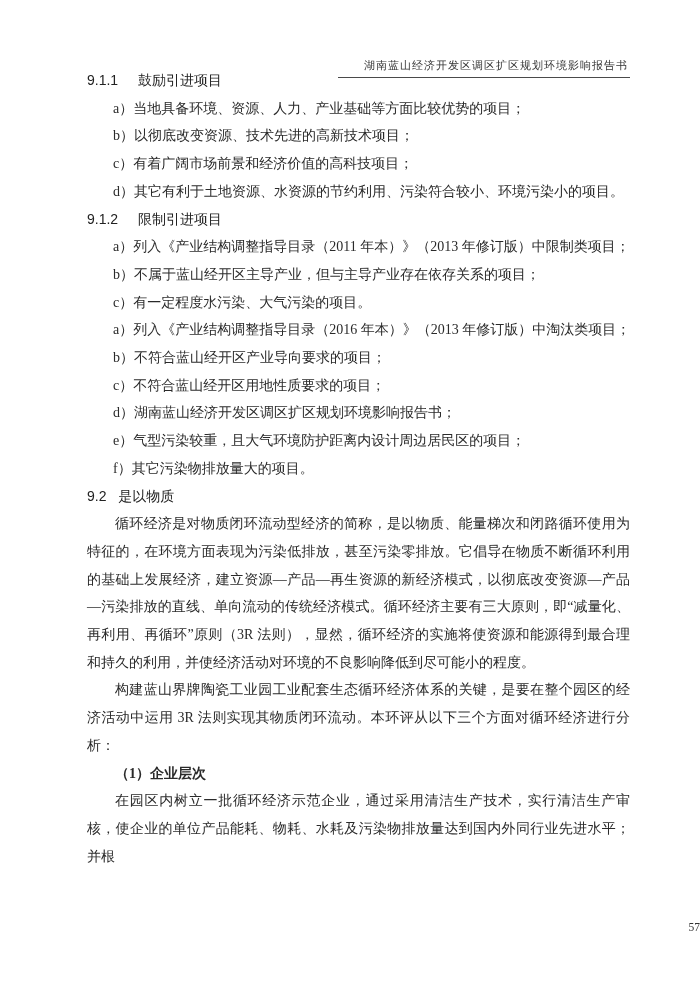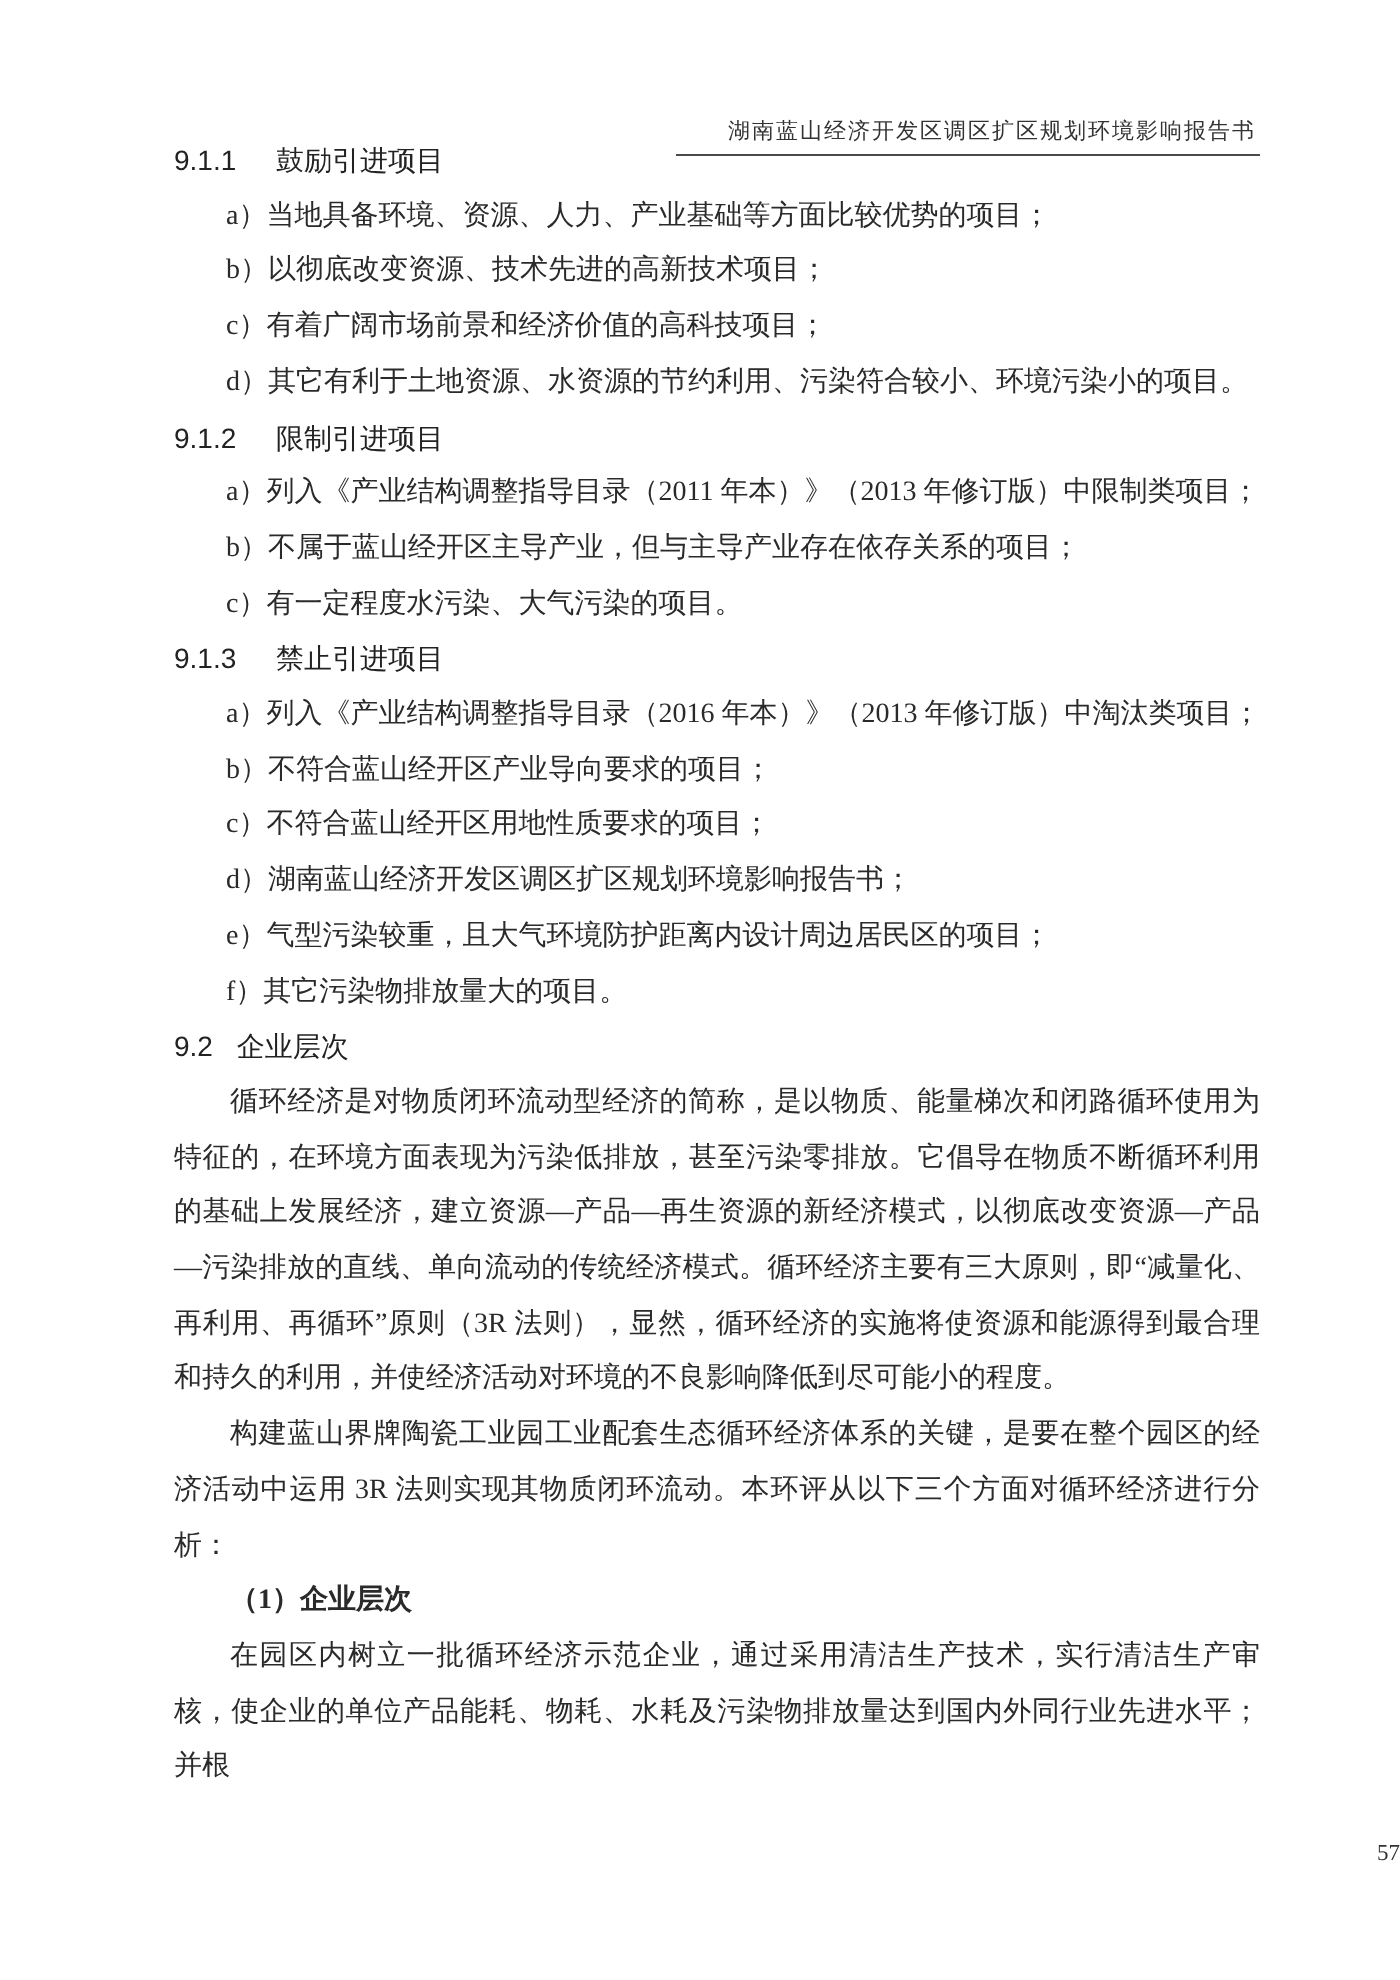--- a/index.html
+++ b/index.html
@@ -100,34 +100,30 @@
     <p class="li">d）其它有利于土地资源、水资源的节约利用、污染符合较小、环境污染小的项目。</p>
 
     <h3 class="sec-h">
       <span class="sec-num">9.1.2</span>
       <span class="sec-title">限制引进项目</span>
     </h3>
     <p class="li">a）列入《产业结构调整指导目录（2011 年本）》（2013 年修订版）中限制类项目；</p>
     <p class="li">b）不属于蓝山经开区主导产业，但与主导产业存在依存关系的项目；</p>
     <p class="li">c）有一定程度水污染、大气污染的项目。</p>
 
-    <h3 class="sec-h">
-      <span class="sec-num">9.1.3</span>
-      <span class="sec-title">禁止引进项目</span>
-    </h3>
     <p class="li">a）列入《产业结构调整指导目录（2016 年本）》（2013 年修订版）中淘汰类项目；</p>
     <p class="li">b）不符合蓝山经开区产业导向要求的项目；</p>
     <p class="li">c）不符合蓝山经开区用地性质要求的项目；</p>
     <p class="li">d）湖南蓝山经济开发区调区扩区规划环境影响报告书；</p>
     <p class="li">e）气型污染较重，且大气环境防护距离内设计周边居民区的项目；</p>
     <p class="li">f）其它污染物排放量大的项目。</p>
 
     <h3 class="sec-h tight">
       <span class="sec-num">9.2</span>
-      <span class="sec-title">企业层次</span>
+      <span class="sec-title">是以物质</span>
     </h3>
     <p class="para">循环经济是对物质闭环流动型经济的简称，是以物质、能量梯次和闭路循环使用为特征的，在环境方面表现为污染低排放，甚至污染零排放。它倡导在物质不断循环利用的基础上发展经济，建立资源—产品—再生资源的新经济模式，以彻底改变资源—产品—污染排放的直线、单向流动的传统经济模式。循环经济主要有三大原则，即“减量化、再利用、再循环”原则（3R 法则），显然，循环经济的实施将使资源和能源得到最合理和持久的利用，并使经济活动对环境的不良影响降低到尽可能小的程度。</p>
     <p class="para">构建蓝山界牌陶瓷工业园工业配套生态循环经济体系的关键，是要在整个园区的经济活动中运用 3R 法则实现其物质闭环流动。本环评从以下三个方面对循环经济进行分析：</p>
     <p class="sub-h">（1）企业层次</p>
     <p class="para">在园区内树立一批循环经济示范企业，通过采用清洁生产技术，实行清洁生产审核，使企业的单位产品能耗、物耗、水耗及污染物排放量达到国内外同行业先进水平；并根</p>
 
   </div>
 
   <div class="page-footer">
     <span>57</span>

